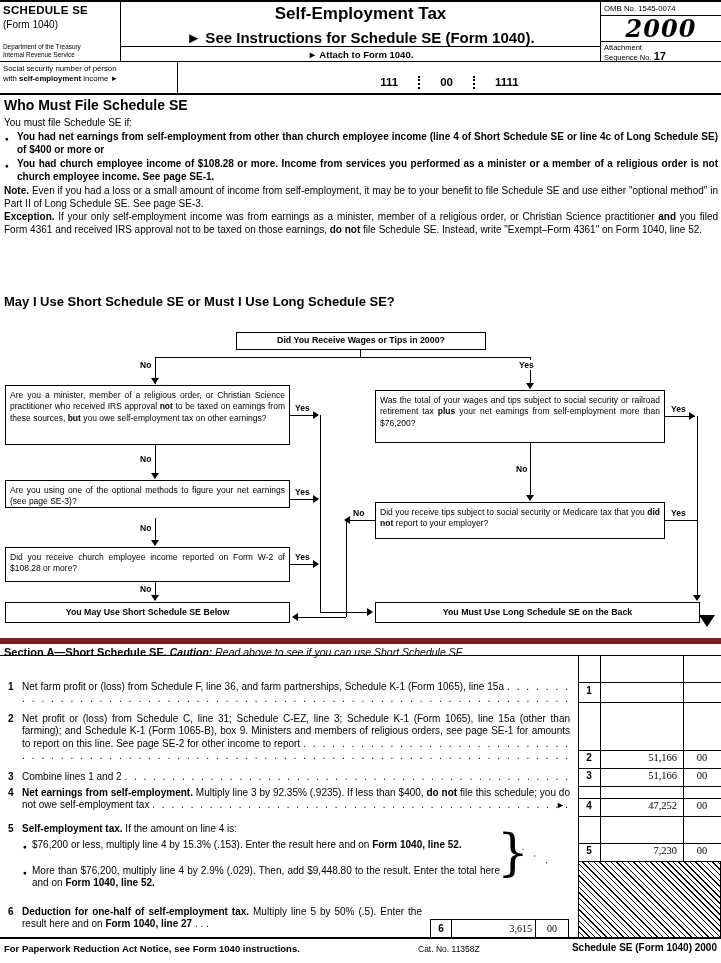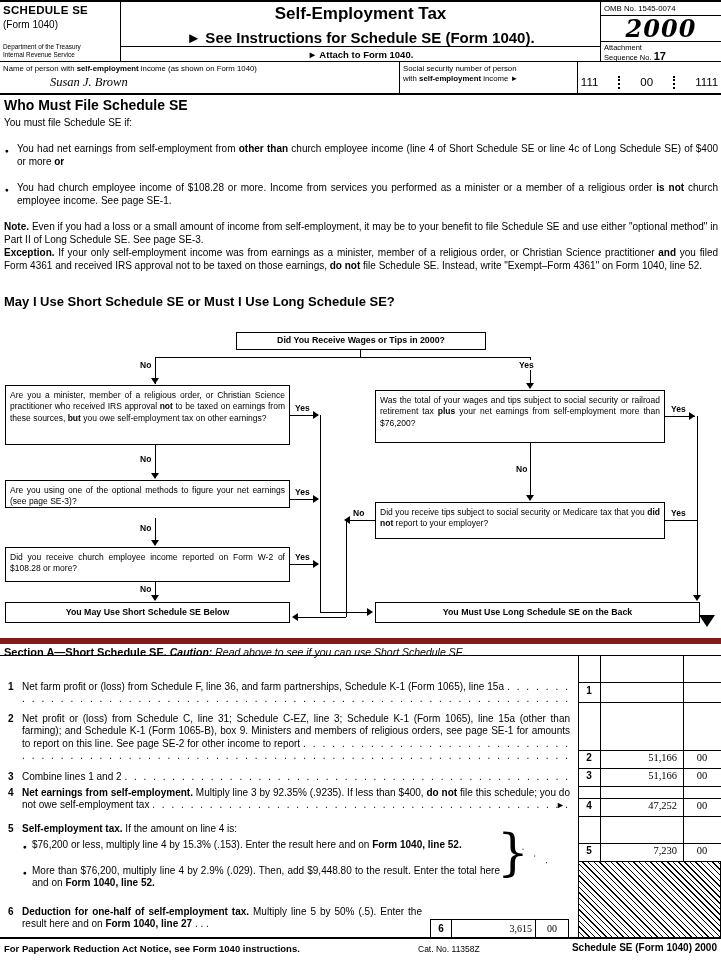--- a/index.html
+++ b/index.html
@@ -26,28 +26,28 @@
           font-family:"DejaVu Serif",serif; font-weight:bold; font-style:italic;
           font-size:24px; line-height:25px; letter-spacing:1px; }
   .attach-seq { padding:1px 3px; font-size:7.5px; line-height:9px; }
   .seqno { font-size:11px; font-weight:bold; }
   
   .name-row { position:absolute; top:60px; left:0; width:721px; height:33px; border-bottom:2px solid #000; display:flex; }
   .n-left { width:400px; border-right:1px solid #000; position:relative; padding:2px 3px; }
   .n-mid { width:178px; border-right:1px solid #000; padding:2px 3px; }
   .small-label { font-size:7.8px; line-height:9.5px; }
   .name-value { position:absolute; left:50px; top:13px; font-family:"Liberation Serif","DejaVu Serif",serif; font-style:italic; font-size:12.5px; }
-  .n-ssn { flex:1; display:flex; align-items:center; justify-content:center; gap:20px; font-size:11.5px; font-weight:400; padding-top:9px; }
+  .n-ssn { flex:1; display:flex; align-items:center; justify-content:center; gap:20px; font-size:11.5px; font-weight:700; padding-top:9px; }
   .ssn-sep { width:0; height:13px; border-left:2px dotted #000; }
   
   .wmf { position:absolute; top:95px; left:4px; width:714px; }
   .h1 { font-size:14px; font-weight:bold; margin-bottom:3px; }
   .para { font-size:10px; line-height:13px; }
   .just { text-align:justify; }
-  .wb { position:relative; padding-left:13px; font-size:10px; line-height:13px; text-align:justify; margin:13px 0; }
+  .wb { position:relative; padding-left:13px; font-size:10px; line-height:13px; text-align:justify; margin:1px 0;font-weight:bold; }
   .bd { position:absolute; left:1px; top:2px; font-size:6.5px; }
   
   .flow-head { position:absolute; top:292px; left:4px; font-size:13px; font-weight:bold; }
   .flow { position:absolute; top:325px; left:0; width:721px; height:302px; }
   .fbox { position:absolute; border:1px solid #000; font-size:8.5px; line-height:11.3px; padding:4px 4px; text-align:justify; }
   .fbox.ctr { text-align:center; font-weight:bold; padding:0; display:flex; align-items:center; justify-content:center; font-size:8.8px; }
   .fbox.heavy { border-width:1.5px; }
   .vl { position:absolute; width:1px; background:#000; }
   .hl { position:absolute; height:1px; background:#000; }
   .ar { position:absolute; width:0; height:0; }
@@ -108,24 +108,20 @@
       <div class="omb">OMB No. 1545-0074</div>
       <div class="year">2000</div>
       <div class="attach-seq">
         <div>Attachment</div>
         <div><span>Sequence No.</span> <span class="seqno">17</span></div>
       </div>
     </div>
   </div>
 
   <div class="name-row">
-    <div class="n-left">
-      <div class="small-label"><span>Name of person with </span><b>self-employment</b><span> income (as shown on Form 1040)</span></div>
-      <div class="name-value">Susan J. Brown</div>
-    </div>
     <div class="n-mid">
       <div class="small-label">Social security number of person</div>
       <div class="small-label"><span>with </span><b>self-employment</b><span> income ►</span></div>
     </div>
     <div class="n-ssn">
       <span>111</span>
       <span class="ssn-sep"></span>
       <span>00</span>
       <span class="ssn-sep"></span>
       <span>1111</span>

